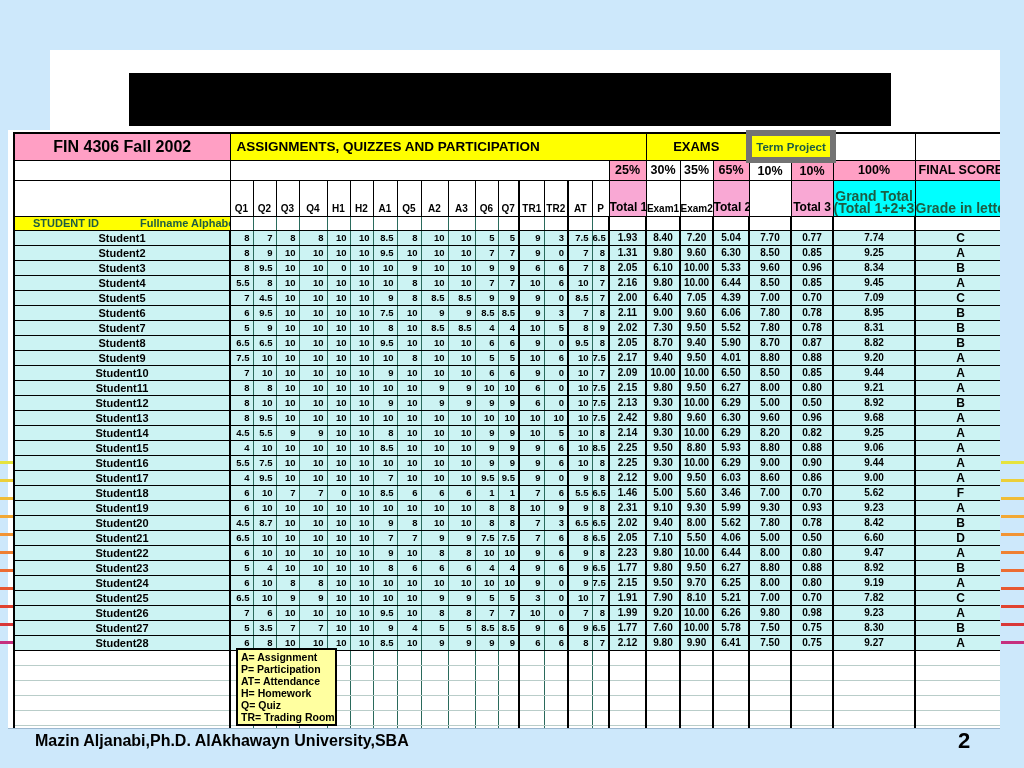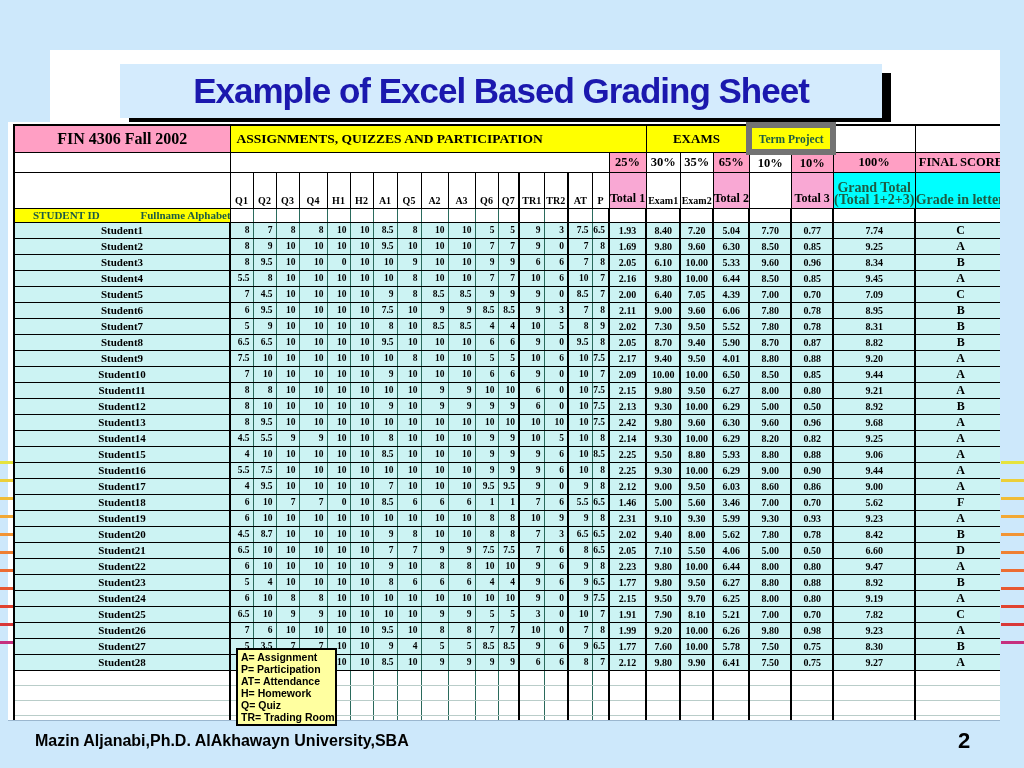--- a/index.html
+++ b/index.html
@@ -7,22 +7,22 @@
   .slide{position:relative;width:1024px;height:768px;background:#cde8fb;overflow:hidden;}
 
   
   .title-banner{position:absolute;left:50px;top:50px;width:950px;height:80px;background:#ffffff;}
   .title-shadow{position:absolute;left:129px;top:73px;width:762px;height:53px;background:#000000;}
   .title-box{position:absolute;left:120px;top:64px;width:762px;height:54px;background:#d4ebfd;
              display:flex;align-items:center;justify-content:center;}
   .title-box .t{font-size:35px;font-weight:bold;color:#1b18ae;letter-spacing:-1px;white-space:nowrap;}
 
   
-  .sheet{position:absolute;left:8px;top:122px;width:992px;height:598px;background:#ffffff;
-         border-bottom:1px solid #9bb7cf;overflow:hidden;font-family:Liberation Serif, serif;}
+  .sheet{position:absolute;left:8px;top:130px;width:992px;height:598px;background:#ffffff;
+         border-bottom:1px solid #9bb7cf;overflow:hidden;}
   table{border-collapse:collapse;table-layout:fixed;width:993px;margin-left:5px;border:2px solid #000;}
   td{padding:0;overflow:hidden;white-space:nowrap;font-weight:bold;color:#000;}
 
   tr.hr1{height:27px;} tr.hr2{height:20px;} tr.hr3{height:36px;} tr.hr4{height:14px;}
   tr.data-row{height:14.7px;} tr.empty-row{height:15px;}
 
   .h-course{background:#ff9fc4;text-align:center;font-size:16px;border:1px solid #000;}
   .h-assign{background:#ffff00;font-size:13.5px;text-align:left;padding-left:6px;border:1px solid #000;}
   .h-exams{background:#ffff00;font-size:13px;text-align:center;border:1px solid #000;}
   .h-tp{background:#ffff00;font-size:11.5px;text-align:center;color:#1d5c43;border:6px solid #737373;}
@@ -62,23 +62,20 @@
   .side-line{position:absolute;height:3px;}
   .side-line.l{left:0;width:13px;} .side-line.r{left:1001px;width:23px;}
 </style>
 </head>
 <body>
 
 <div class="slide">
 
   <div class="title-banner"></div>
   <div class="title-shadow"></div>
-  <div class="title-box">
-    <span class="t">Example of Excel Based Grading Sheet</span>
-  </div>
 
   <div class="sheet">
     <table>
       <colgroup id="cols">
           <col style="width: 216px;">
           <col style="width: 23px;">
           <col style="width: 23px;">
           <col style="width: 23px;">
           <col style="width: 28px;">
           <col style="width: 23px;">
@@ -221,21 +218,21 @@
             <td class="c-score">9.5</td>
             <td class="c-score">10</td>
             <td class="c-score">10</td>
             <td class="c-score">10</td>
             <td class="c-score">7</td>
             <td class="c-score">7</td>
             <td class="c-score tl">9</td>
             <td class="c-score">0</td>
             <td class="c-score tl">7</td>
             <td class="c-score">8</td>
-            <td class="c-sum">1.69</td>
+            <td class="c-sum">1.31</td>
             <td class="c-sum">9.80</td>
             <td class="c-sum">9.60</td>
             <td class="c-sum">6.30</td>
             <td class="c-sum">8.50</td>
             <td class="c-sum">0.85</td>
             <td class="c-sum">9.25</td>
             <td class="c-sum c-grade c-fin">A</td>
           </tr>
           <tr class="data-row">
             <td class="c-name">Student3</td>

